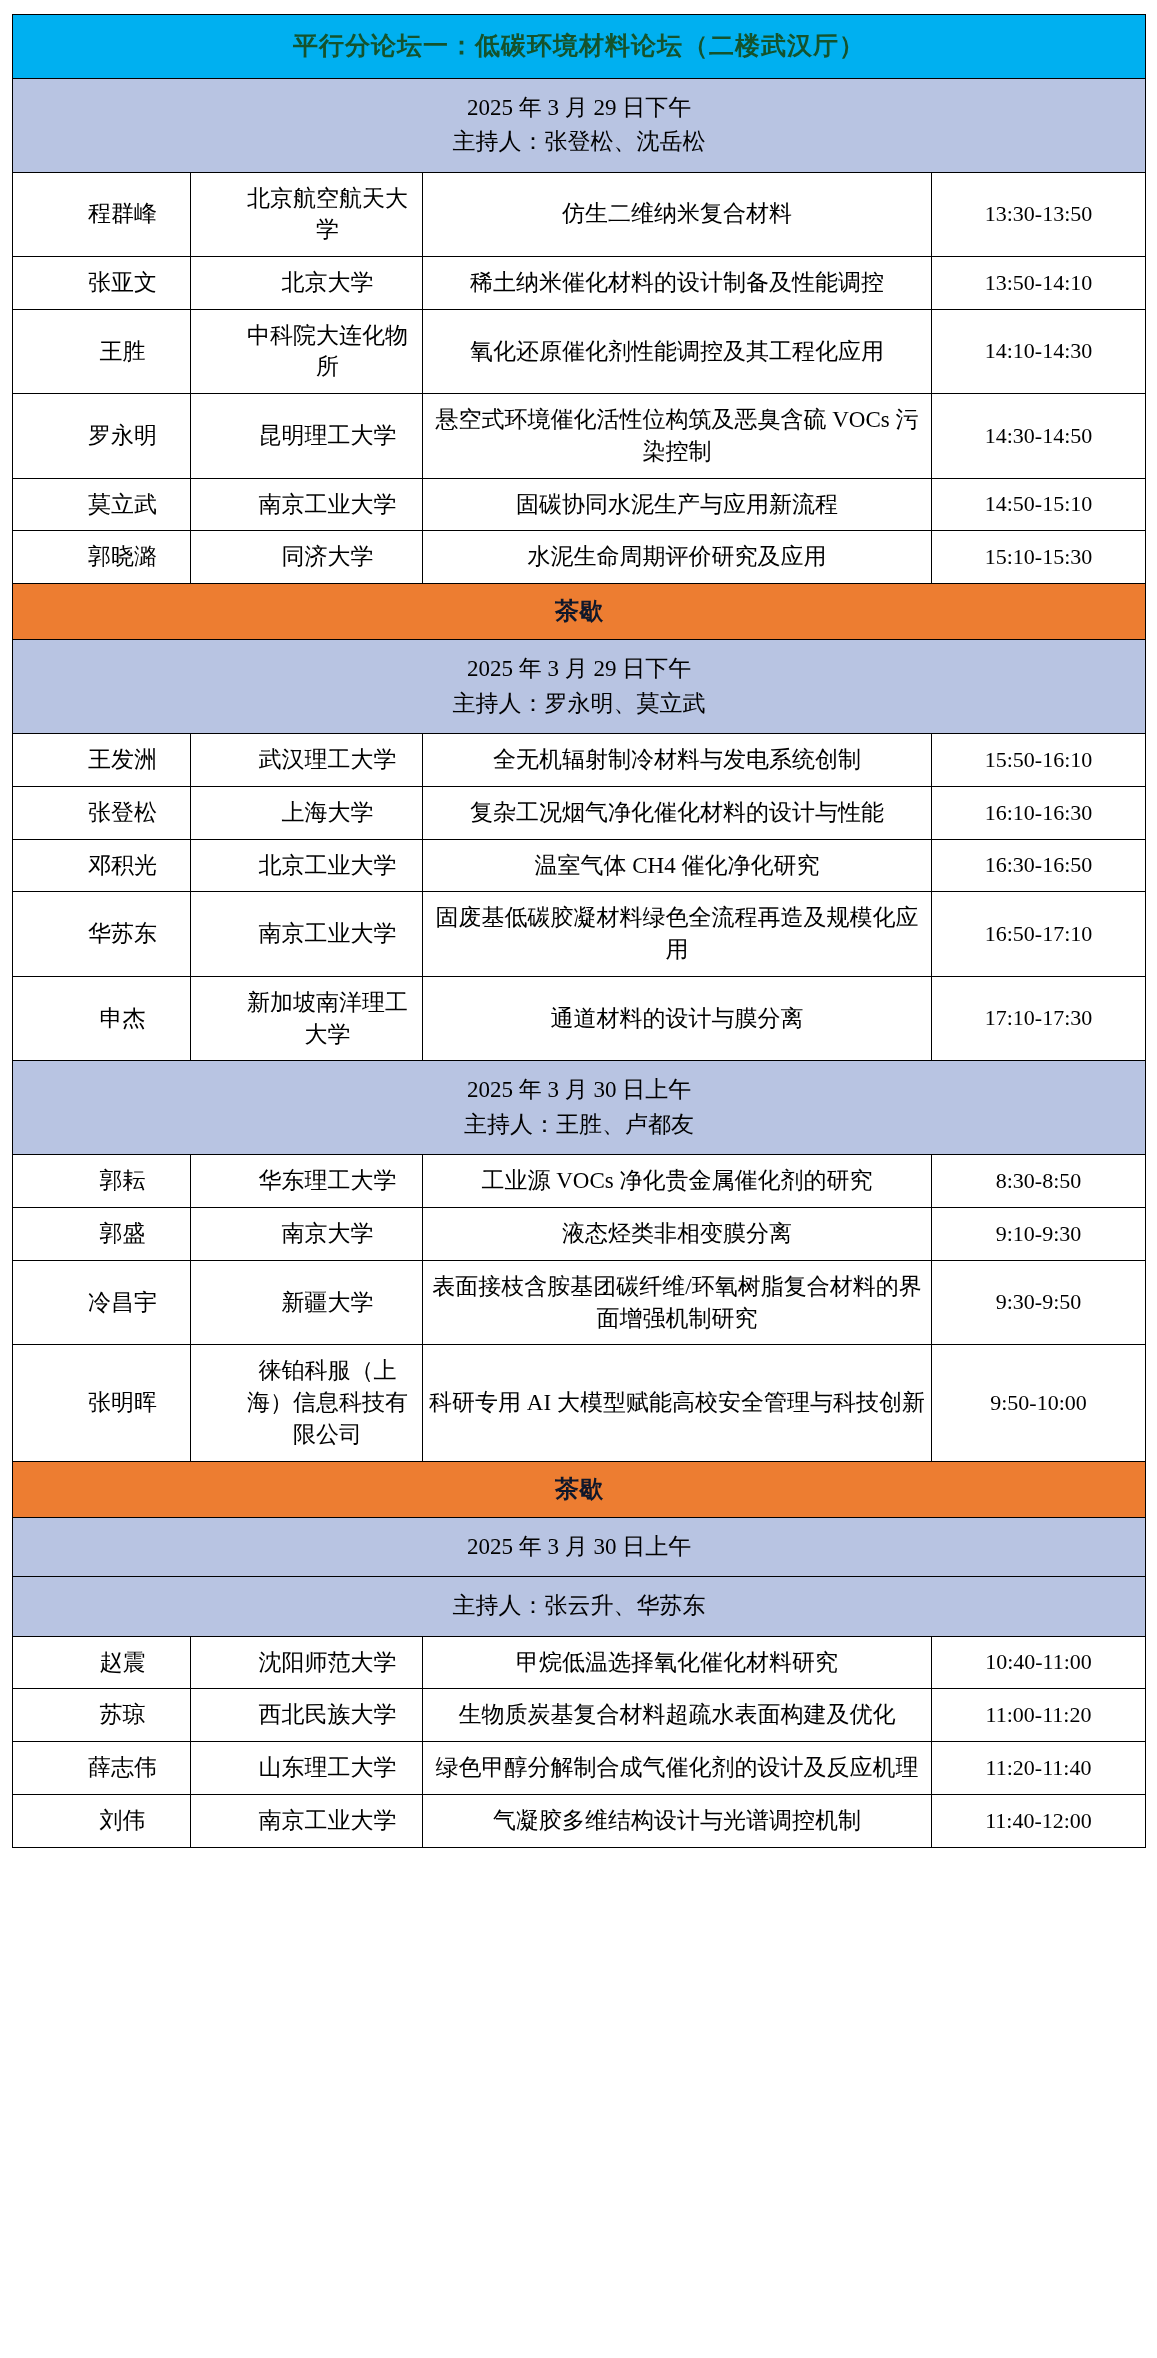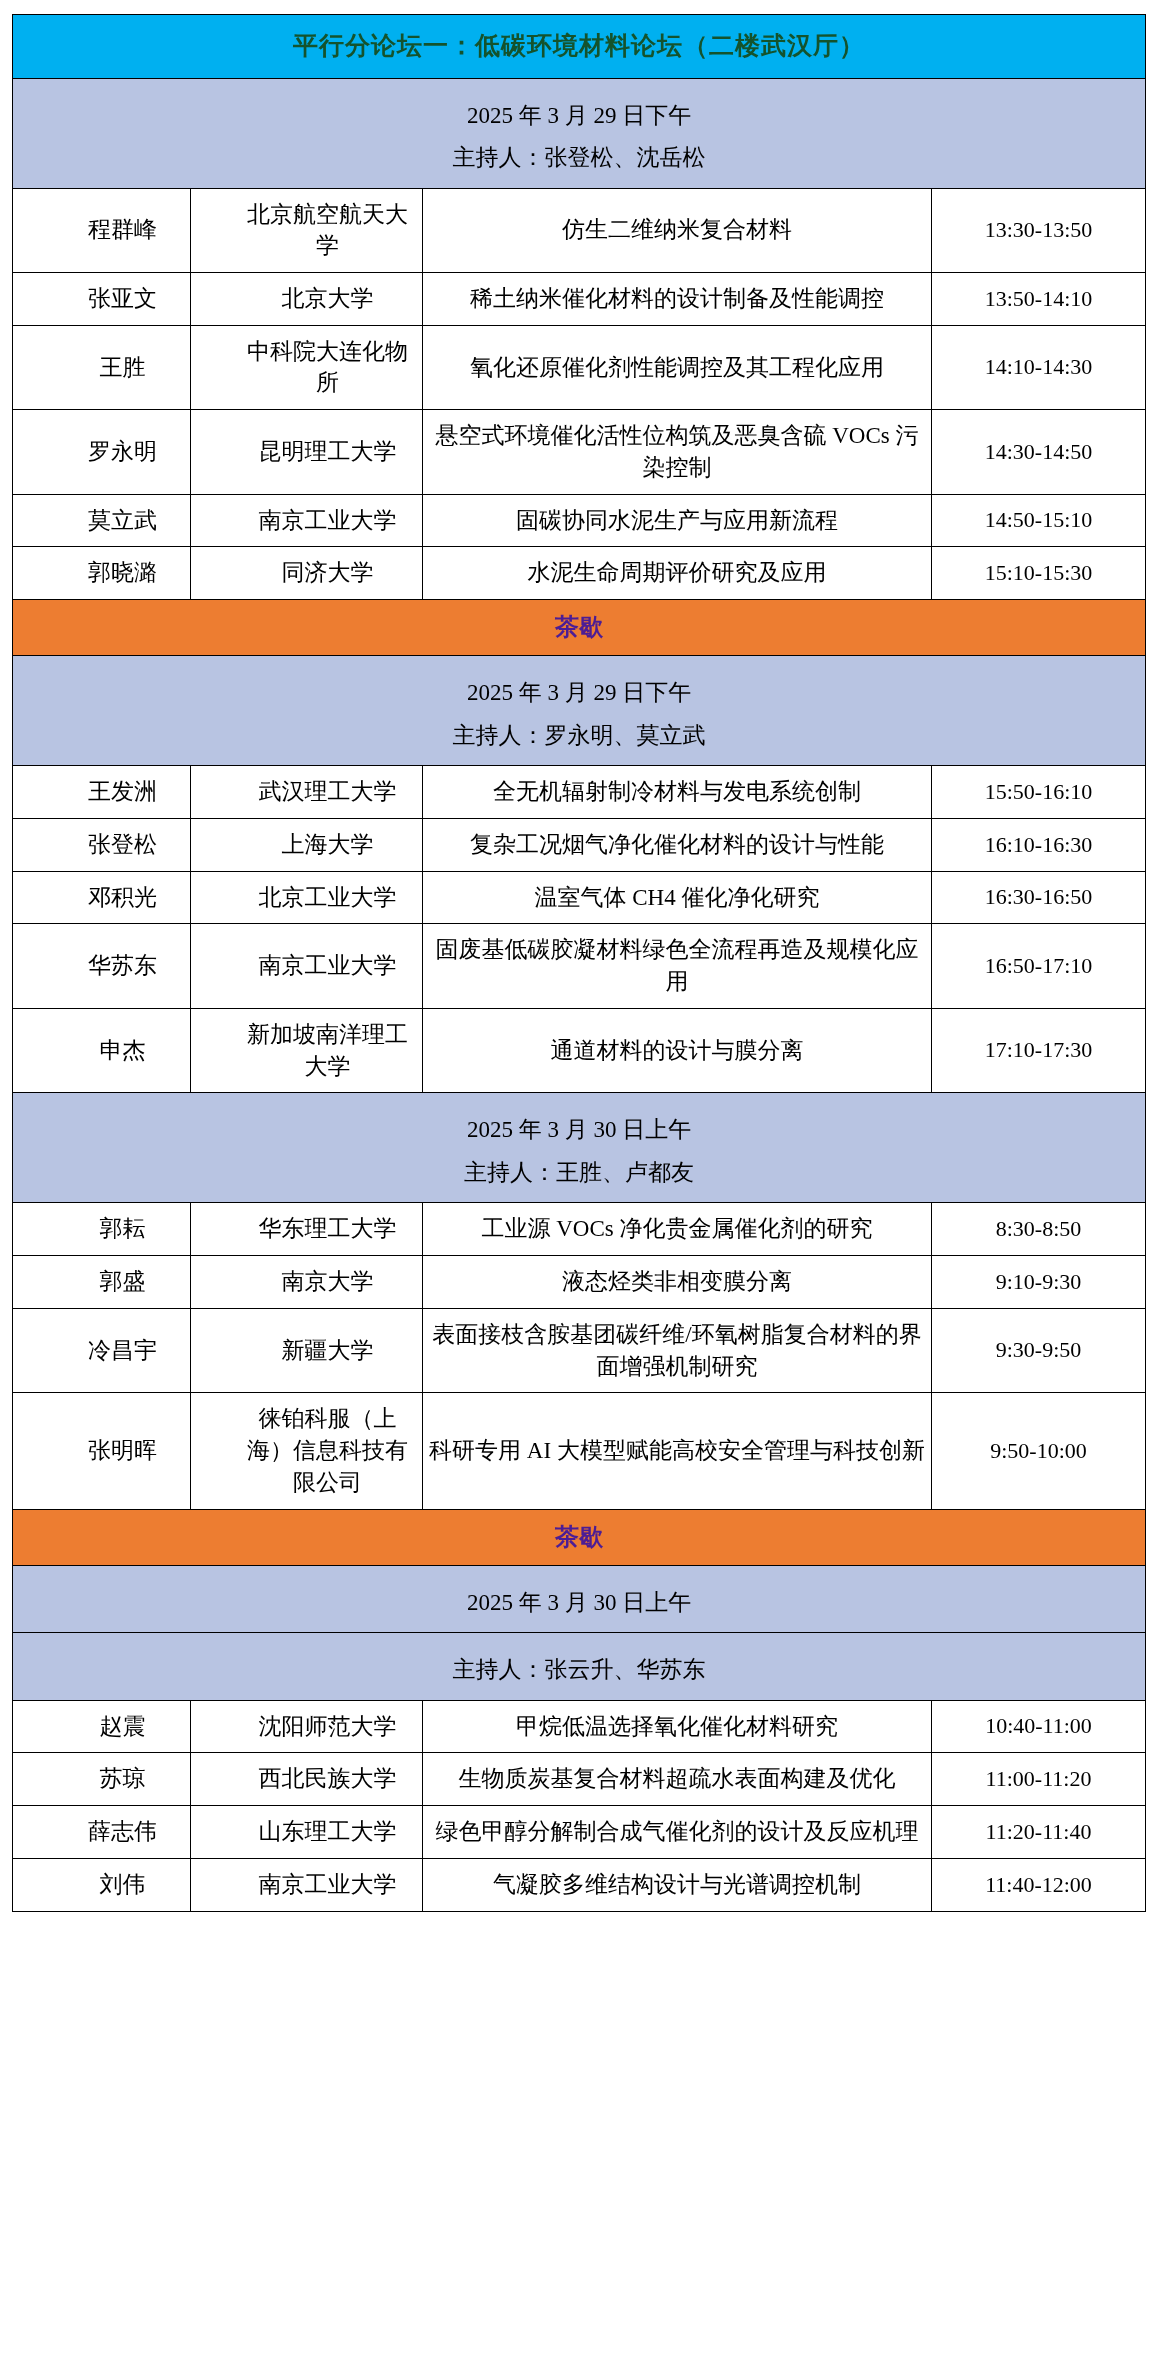--- a/index.html
+++ b/index.html
@@ -44,38 +44,38 @@
     letter-spacing: 1px;
   }
   tr.session-row td {
     background: #b8c4e2;
     font-size: 23px;
     padding: 12px 6px;
     line-height: 1.5;
   }
   tr.break-row td {
     background: #ed7d31;
-    color: #4c1d95;
+    color: #0f172a;
     font-weight: bold;
     font-size: 24px;
     padding: 11px 0;
   }
   tr.data-row td.name,
   tr.data-row td.org {
     font-size: 23px;
     padding-left: 48px;
   }
   tr.data-row td.title {
     font-size: 23px;
   }
   tr.data-row td.time {
     font-size: 22px;
     font-family: "Liberation Serif", serif;
   }
-  .sess-line { display: block; margin-top: 8px; }
+  .sess-line { display: block; }
 </style>
 </head>
 <body>
 
 <div class="page">
   <table class="schedule">
     <colgroup>
       <col class="c-name">
       <col class="c-org">
       <col class="c-title">

